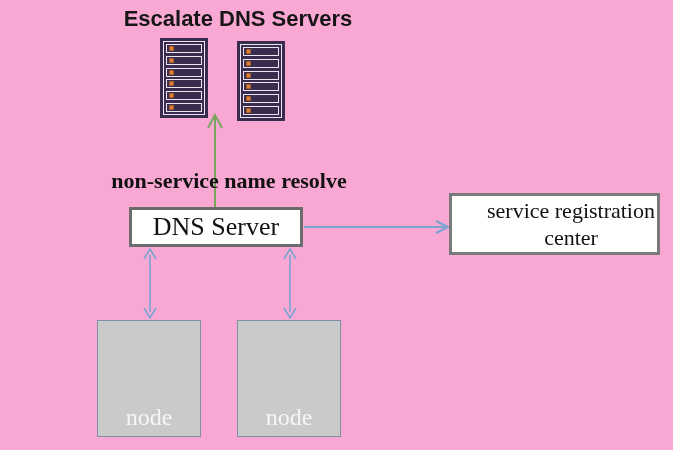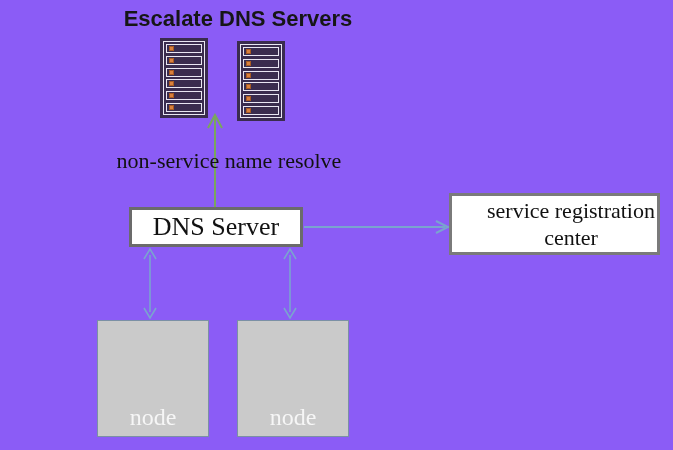--- a/index.html
+++ b/index.html
@@ -1,17 +1,17 @@
 <!DOCTYPE html>
 <html><head>
 <meta charset="utf-8">
 <style>
   html,body { margin:0; padding:0; background:#ffffff; }
   .canvas {
-    position:relative; width:673px; height:450px; background:#8b5cf6;
+    position:relative; width:673px; height:450px; background:#f9a8d4;
     font-family:"Liberation Serif", serif; color:#111; overflow:hidden;
   }
   .lbl { position:absolute; font-size:22px; line-height:1.15; white-space:nowrap; z-index:3; }
   .title {
     position:absolute; left:118px; top:6px; width:240px; text-align:center;
     font-family:"Liberation Sans", sans-serif; font-size:22px; font-weight:600;
     color:#161616; z-index:3;
   }
   
   .server {
@@ -38,21 +38,21 @@
     display:flex; align-items:center; justify-content:center;
     font-size:26px; z-index:2;
   }
   .regbox {
     position:absolute; left:449px; top:193px; width:211px; height:62px;
     background:#fff; border:3px solid #7a7a7a; box-sizing:border-box;
     display:flex; align-items:center; text-align:center;
     font-size:22px; line-height:27px; z-index:2;padding-left:33px;
   }
   .node {
-    position:absolute; top:320px; width:112px; height:117px;
+    position:absolute; top:320px; width:104px; height:117px;
     background:#cacaca; border:1px solid #7b90a5; box-sizing:border-box;
     display:flex; flex-direction:column; justify-content:flex-end; align-items:center;
     z-index:2;
   }
   .node .node-label { font-size:24px; color:#f6f6f6; margin-bottom:5px; }
   .node-left  { left:97px; }
   .node-right { left:237px; }
   .arrow-svg { position:absolute; z-index:1; }
 </style>
 </head>
@@ -81,21 +81,21 @@
       <div class="slot"></div>
       <div class="slot"></div>
     </div>
   </div>
 
   <svg class="arrow-svg" style="left:206px; top:113px;" width="18" height="96">
     <line x1="9" y1="96" x2="9" y2="4" stroke="#79a75c" stroke-width="2"></line>
     <path d="M2,15 L9,2 L16,15" fill="none" stroke="#79a75c" stroke-width="2"></path>
   </svg>
 
-  <div class="lbl" style="left:99px; top:148px; width:260px; text-align:center;">non-service name resolve</div>
+  <div class="lbl" style="left:99px; top:168px; width:260px; text-align:center;font-weight:bold;">non-service name resolve</div>
 
   <div class="dnsbox">
     <span>DNS Server</span>
   </div>
 
   <svg class="arrow-svg" style="left:304px; top:218px;" width="148" height="18">
     <line x1="0" y1="9" x2="141" y2="9" stroke="#7aa4cf" stroke-width="2"></line>
     <path d="M132,3 L144,9 L132,15" fill="none" stroke="#7aa4cf" stroke-width="2"></path>
   </svg>
 

